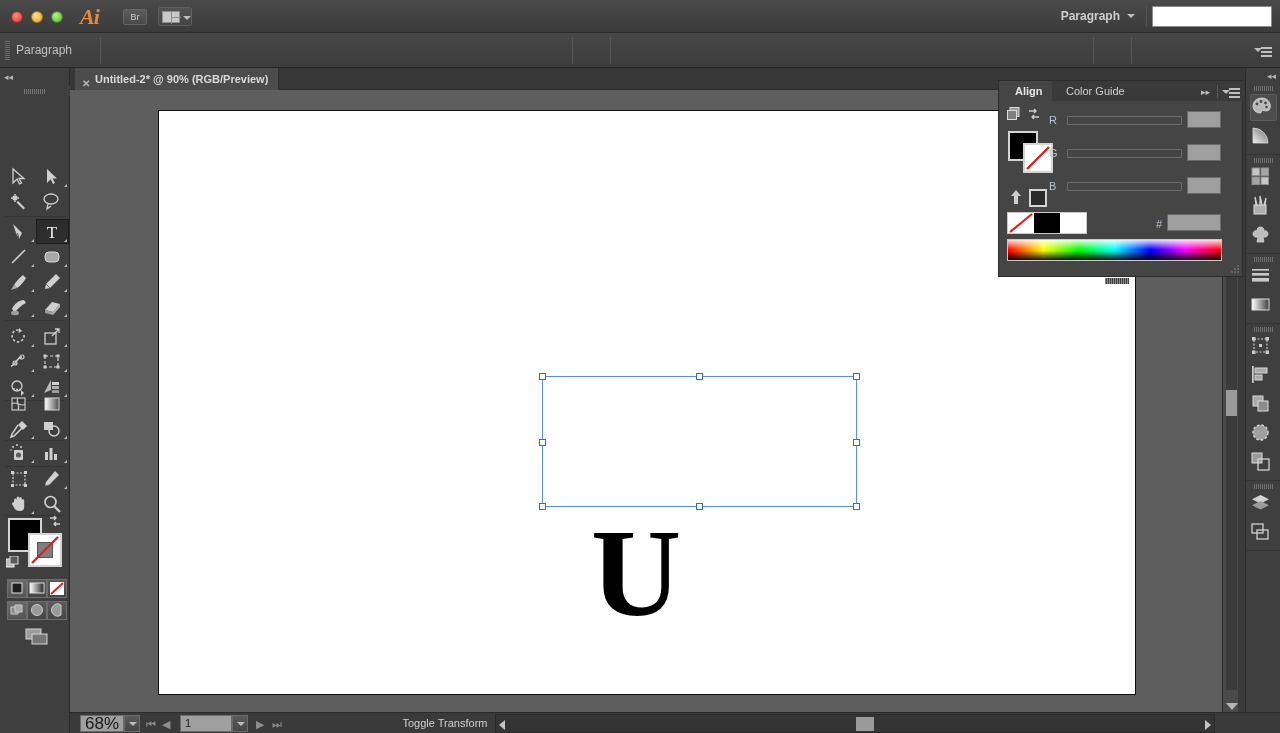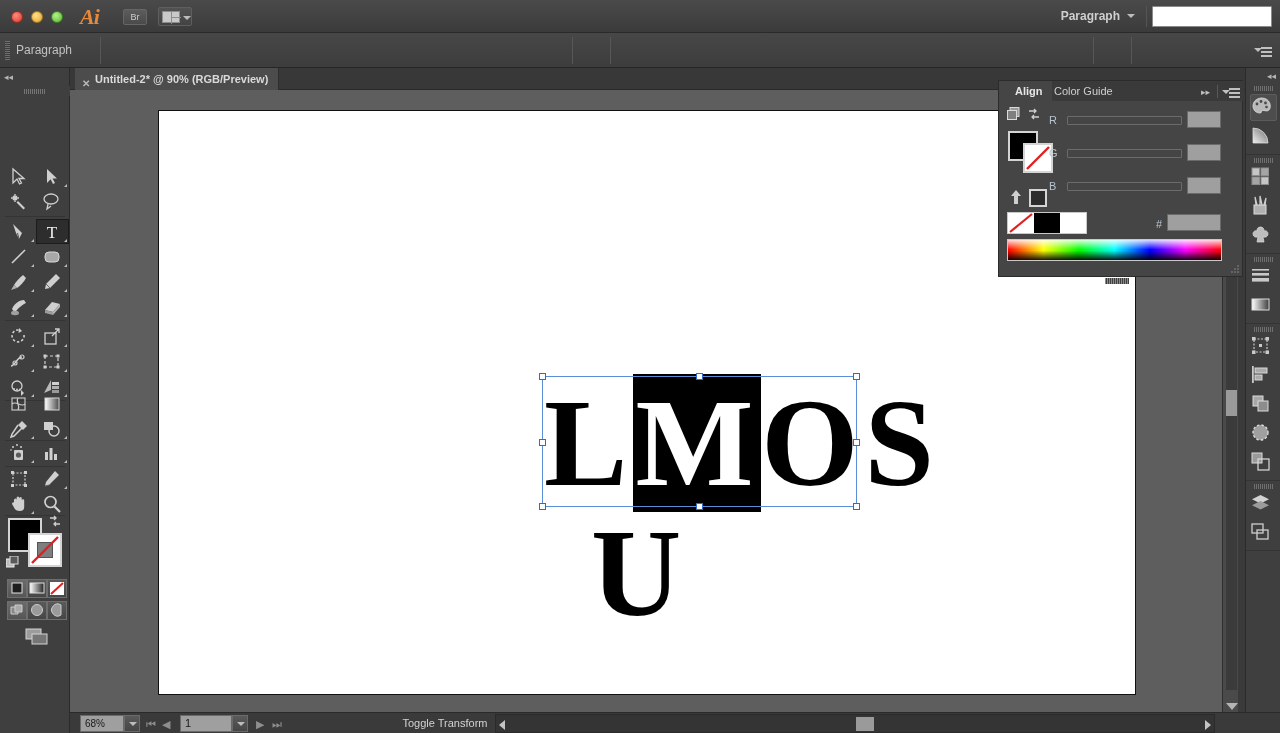--- a/index.html
+++ b/index.html
@@ -228,21 +228,21 @@
   #cp-resize{ position:absolute; right:2px; bottom:2px; width:10px; height:10px;}
   #cp-bottomgrip{ position:absolute; left:106px; bottom:-8px; width:24px; height:6px;
     background:repeating-linear-gradient(90deg,#8a8a8a 0 1px,#3f3f3f 1px 2px);}
 
   
   #statusbar{
     position:absolute; left:70px; top:712px; width:1210px; height:21px;
     background:#3a3a3a; border-top:1px solid #2a2a2a;
   }
   #zoom-field{ position:absolute; left:10px; top:2px; width:44px; height:17px;
-    background:#9f9f9f; border:1px solid #6a6a6a; color:#1a1a1a; font-size:10px;
+    background:#9f9f9f; border:1px solid #6a6a6a; color:#1a1a1a; font-size:17px;
     line-height:15px; padding-left:4px;}
   #zoom-dd{ position:absolute; left:54px; top:2px; width:16px; height:17px;
     background:linear-gradient(#5a5a5a,#464646); border:1px solid #6a6a6a;}
   #zoom-dd .caret-dn{ position:absolute; left:4px; top:6px;}
   .nav-arrow{ position:absolute; top:5px; color:#8e8e8e; font-size:11px; }
   #page-field{ position:absolute; left:110px; top:2px; width:52px; height:17px;
     background:#9f9f9f; border:1px solid #6a6a6a; color:#1a1a1a; font-size:11px;
     line-height:15px; padding-left:4px;}
   #page-dd{ position:absolute; left:162px; top:2px; width:16px; height:17px;
     background:linear-gradient(#5a5a5a,#464646); border:1px solid #6a6a6a;}
@@ -657,23 +657,20 @@
 
 <div id="tabbar">
   <div id="doctab">
     <span id="doctab-close">✕</span>
     <span>Untitled-2* @ 90% (RGB/Preview)</span>
   </div>
 </div>
 
 <div id="canvas">
   <div id="artboard">
-    <div id="art-text">
-      <span>L</span><span class="hl">M</span><span>OS</span>
-    </div>
     <div id="art-text2">U</div>
 
     <div id="selbox">
       <span class="handle" style="left:-4px;  top:-4px;"></span>
       <span class="handle" style="left:153px; top:-4px;"></span>
       <span class="handle" style="right:-4px; top:-4px;"></span>
       <span class="handle" style="left:-4px;  top:62px;"></span>
       <span class="handle" style="right:-4px; top:62px;"></span>
       <span class="handle" style="left:-4px;  bottom:-4px;"></span>
       <span class="handle" style="left:153px; bottom:-4px;"></span>
@@ -685,21 +682,21 @@
 <div id="vscroll">
   <div class="trough"></div>
   <div class="thumb"></div>
   <div class="arrow"></div>
 </div>
 
 <div id="colorpanel">
   <div id="cp-tabs">
     <span id="cp-diamond"></span>
     <span class="cp-tab active" id="cp-tab-color">Align</span>
-    <span class="cp-tab" style="left:46px;">Color Guide</span>
+    <span class="cp-tab" style="left:58px;">Color Guide</span>
     <span id="cp-expand">▸▸</span>
     <span id="cp-sep"></span>
     <span id="cp-menu">
       <span class="menu-caret" style="left:0;top:3px;"></span>
       <span class="menu-lines" style="right:0;top:1px;">
           <i></i>
           <i></i>
           <i></i>
         </span>
     </span>

